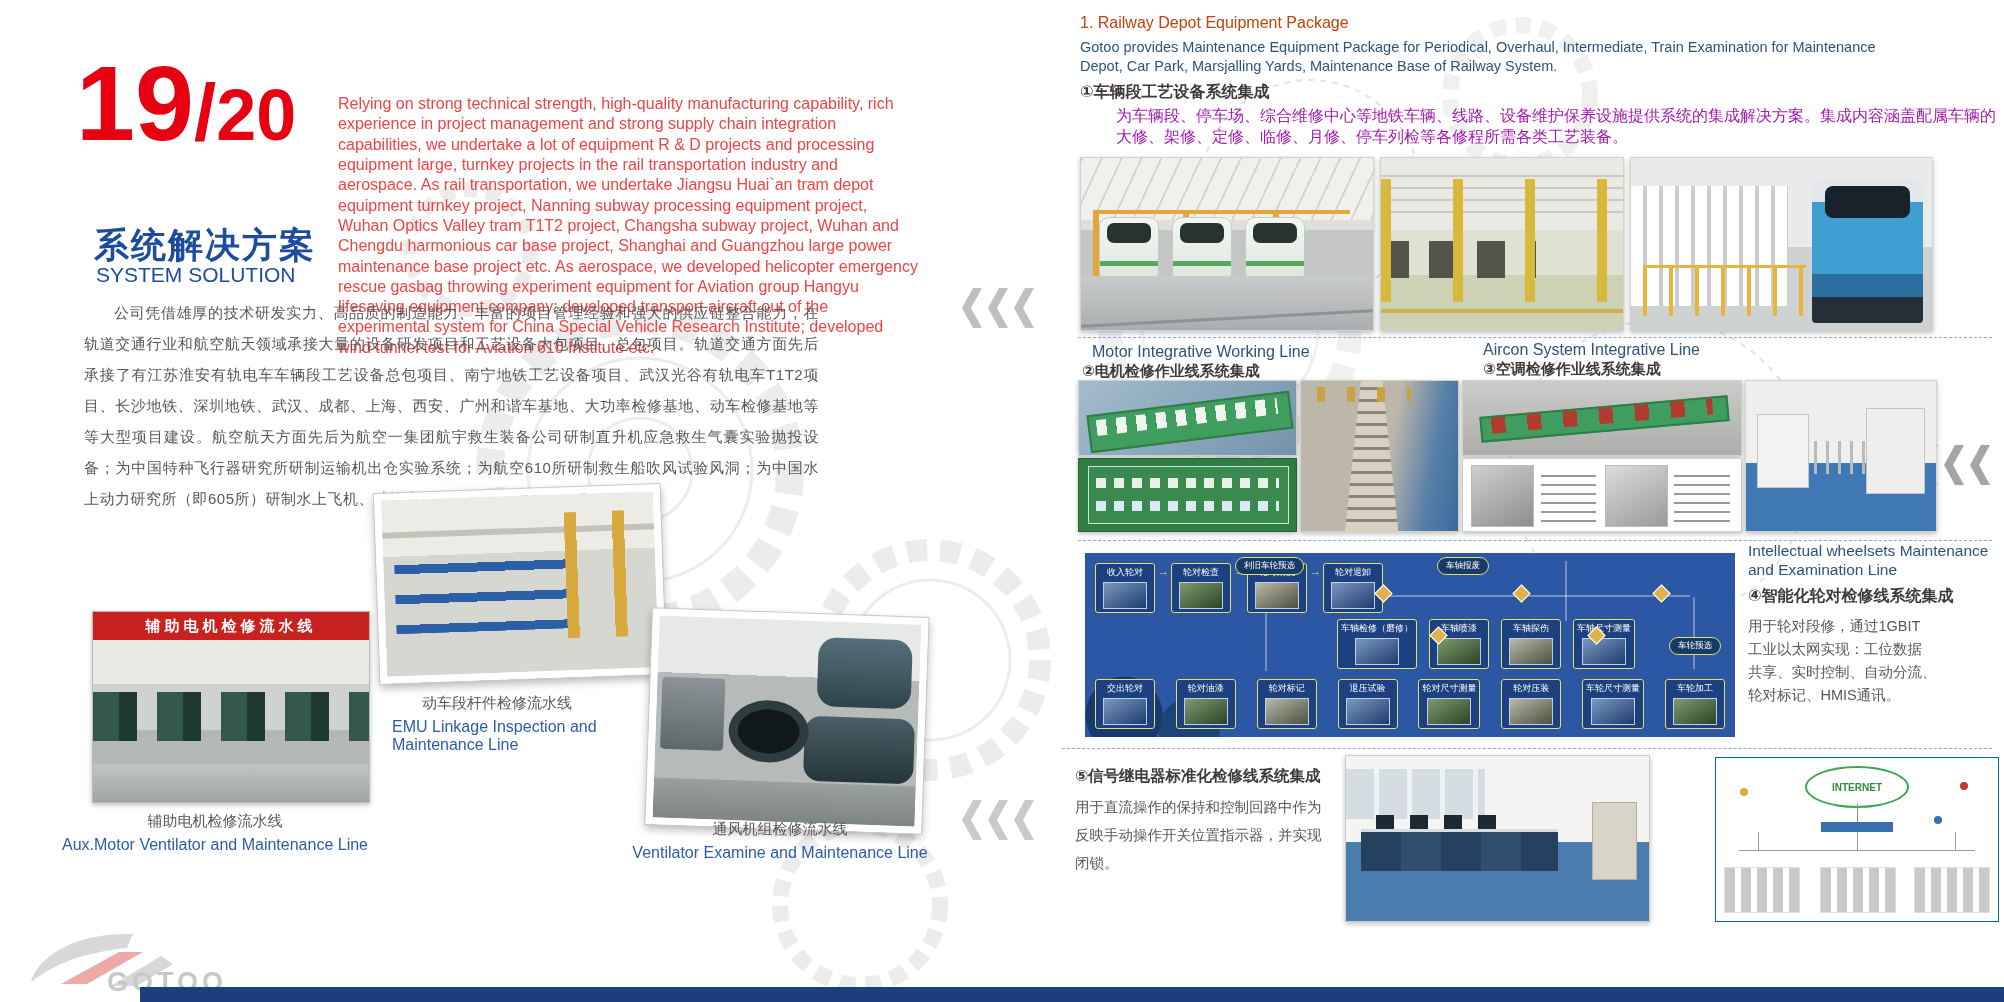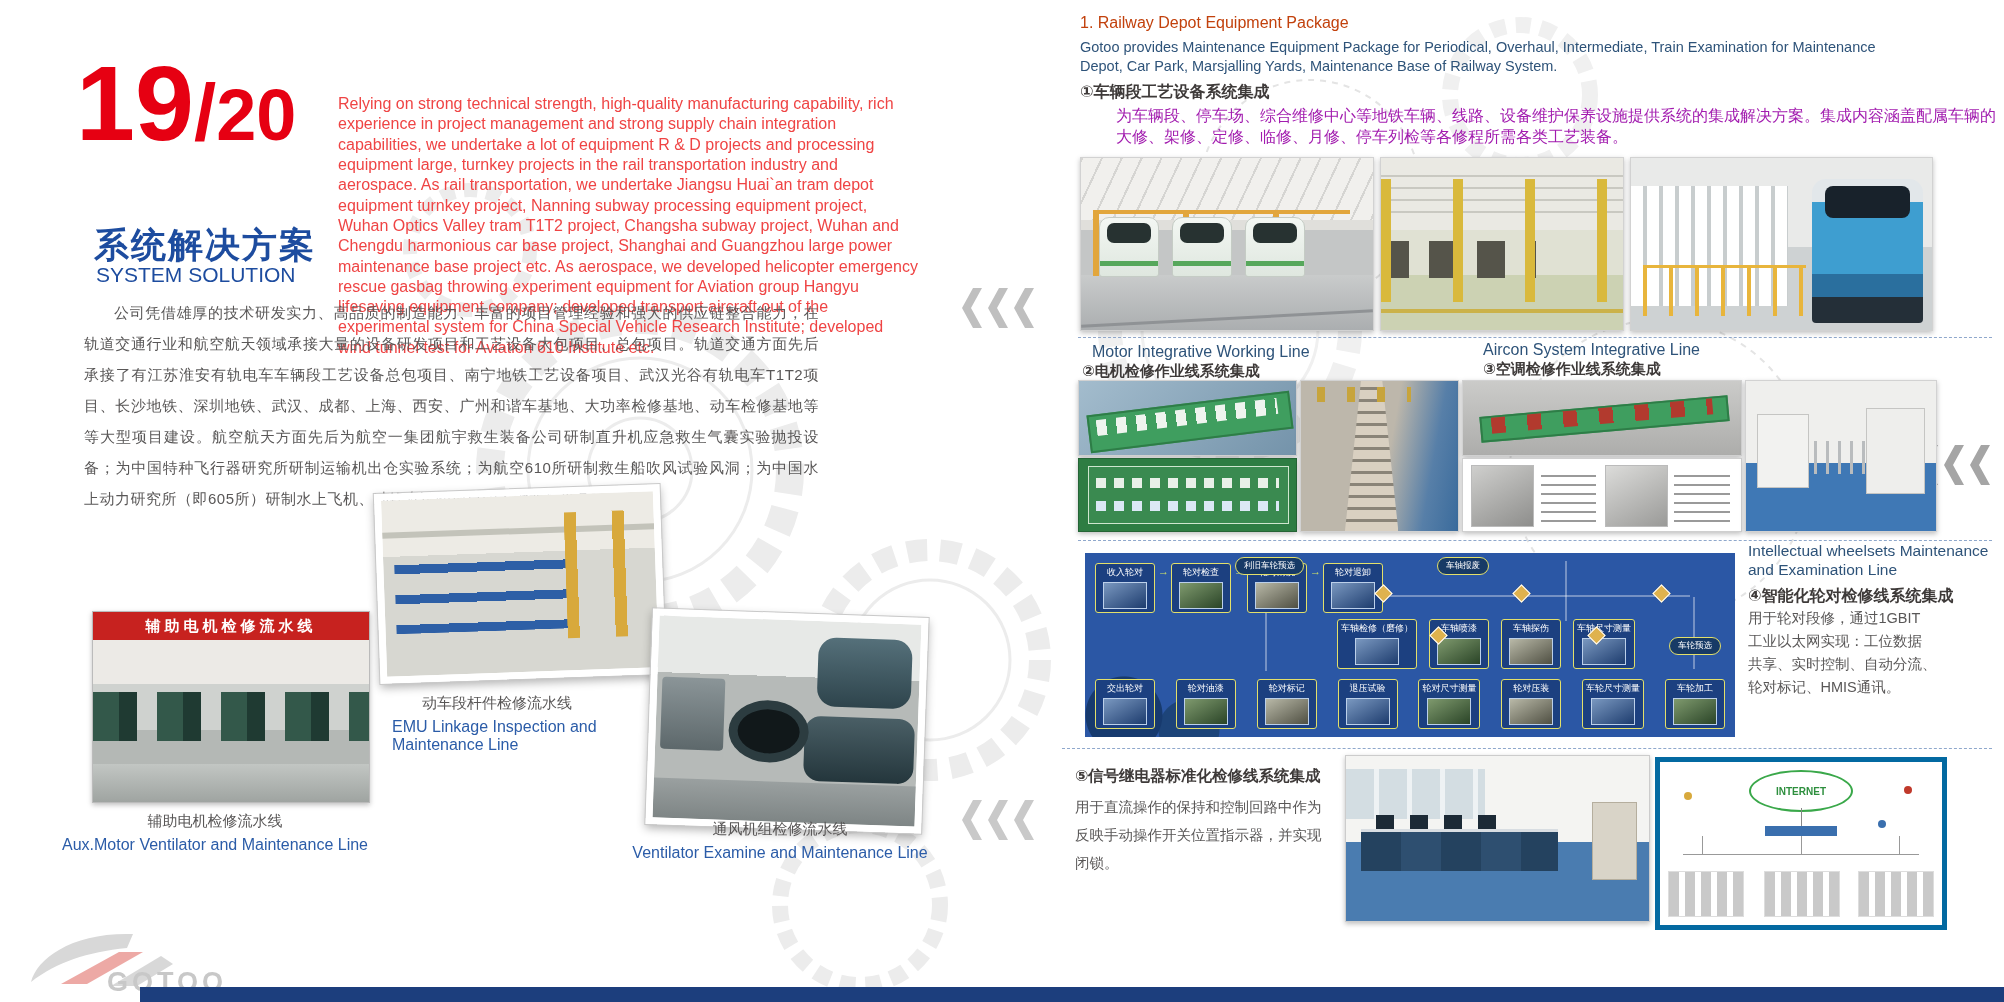--- a/index.html
+++ b/index.html
@@ -124,36 +124,36 @@
   .fc-row .fc-node:nth-child(3n)::after{background:linear-gradient(150deg,#b9b9a8,#4f4f42);}
   #fc-top .fc-node + .fc-node::before{content:"→";position:absolute;left:-14px;top:1px;color:#cfe26a;font-size:11px;}
   .fc-pill{position:absolute;border:1px solid #e3e06a;color:#fff;background:#173a66;font-size:8.5px;
            padding:2px 8px;border-radius:9px;z-index:2;}
   .fc-d{position:absolute;width:11px;height:11px;background:#dfb24e;border:1px solid #fff;transform:rotate(45deg);}
   .fc-line{position:absolute;background:rgba(255,255,255,.35);}
   
   #i4{left:1748px;top:542px;width:256px;z-index:2;}
   #i4 .en{font-size:15.5px;color:#2e5379;line-height:1.22;}
   #i4 .cn{font-size:16px;font-weight:bold;color:#3e3a39;margin-top:6px;}
-  #i4 .desc{}
+  #i4 .desc{margin-top:8px;}
   #i4 .desc span{display:block;font-size:14.5px;color:#595757;line-height:23px;}
   #i5{left:1065px;top:760px;width:290px;z-index:2;}
   #i5 .en{font-size:16px;color:#2e5379;}
   #i5 .cn{font-size:15.5px;font-weight:bold;color:#3e3a39;margin-top:6px;padding-left:10px;}
   #i5 .desc{margin-top:6px;padding-left:10px;}
   #i5 .desc span{display:block;font-size:14.5px;color:#595757;line-height:28px;}
   
   #p-lab{left:1345px;top:755px;width:303px;height:165px;border:1px solid #ccc;background:linear-gradient(#f4f4f2 0 52%,#4a7cb0 52%);}
   #p-lab .win{left:0;top:8%;width:46%;height:30%;background:repeating-linear-gradient(90deg,#d3dde2 0 28px,#eef2f4 28px 33px);}
   #p-lab .desks{left:5%;right:30%;top:44%;height:24%;border-top:3px solid #d8dde2;
         background:repeating-linear-gradient(90deg,#24425f 0 40px,#2e4f70 40px 80px);}
   #p-lab .mon{left:10%;top:36%;width:40%;height:8%;background:repeating-linear-gradient(90deg,#1c2a36 0 18px,rgba(0,0,0,0) 18px 34px);}
   #p-lab .cab{right:4%;top:28%;width:14%;height:46%;background:#d9d4c8;border:1px solid #b5ae9e;}
   
-  #net{left:1655px;top:757px;width:282px;height:163px;background:#fff;border:5px solid #0369a1;z-index:2;}
+  #net{left:1715px;top:757px;width:282px;height:163px;background:#fff;border:1px solid #0369a1;z-index:2;}
   #net .cloud{position:absolute;left:50%;top:8px;transform:translateX(-50%);width:100px;height:38px;
         border:2px solid #3aa84a;border-radius:50%;display:flex;align-items:center;justify-content:center;
         font-size:10px;font-weight:bold;color:#2e8f3e;}
   #net .vline{position:absolute;left:50%;top:46px;width:1px;height:18px;background:#888;}
   #net .bar{position:absolute;left:50%;top:64px;transform:translateX(-50%);width:72px;height:10px;background:#3a6fae;}
   #net .hline{position:absolute;left:8%;right:8%;top:92px;height:1px;background:#999;}
   #net .drop{position:absolute;top:74px;width:1px;height:18px;background:#999;}
   #net .cl{position:absolute;bottom:8px;width:74px;height:44px;border:1px solid #ddd;
         background:repeating-linear-gradient(90deg,#c9c9c9 0 10px,#fff 10px 16px),repeating-linear-gradient(0deg,#d9d9d9 0 8px,#efefef 8px 14px);}
   #net .dot{position:absolute;width:8px;height:8px;border-radius:50%;}

